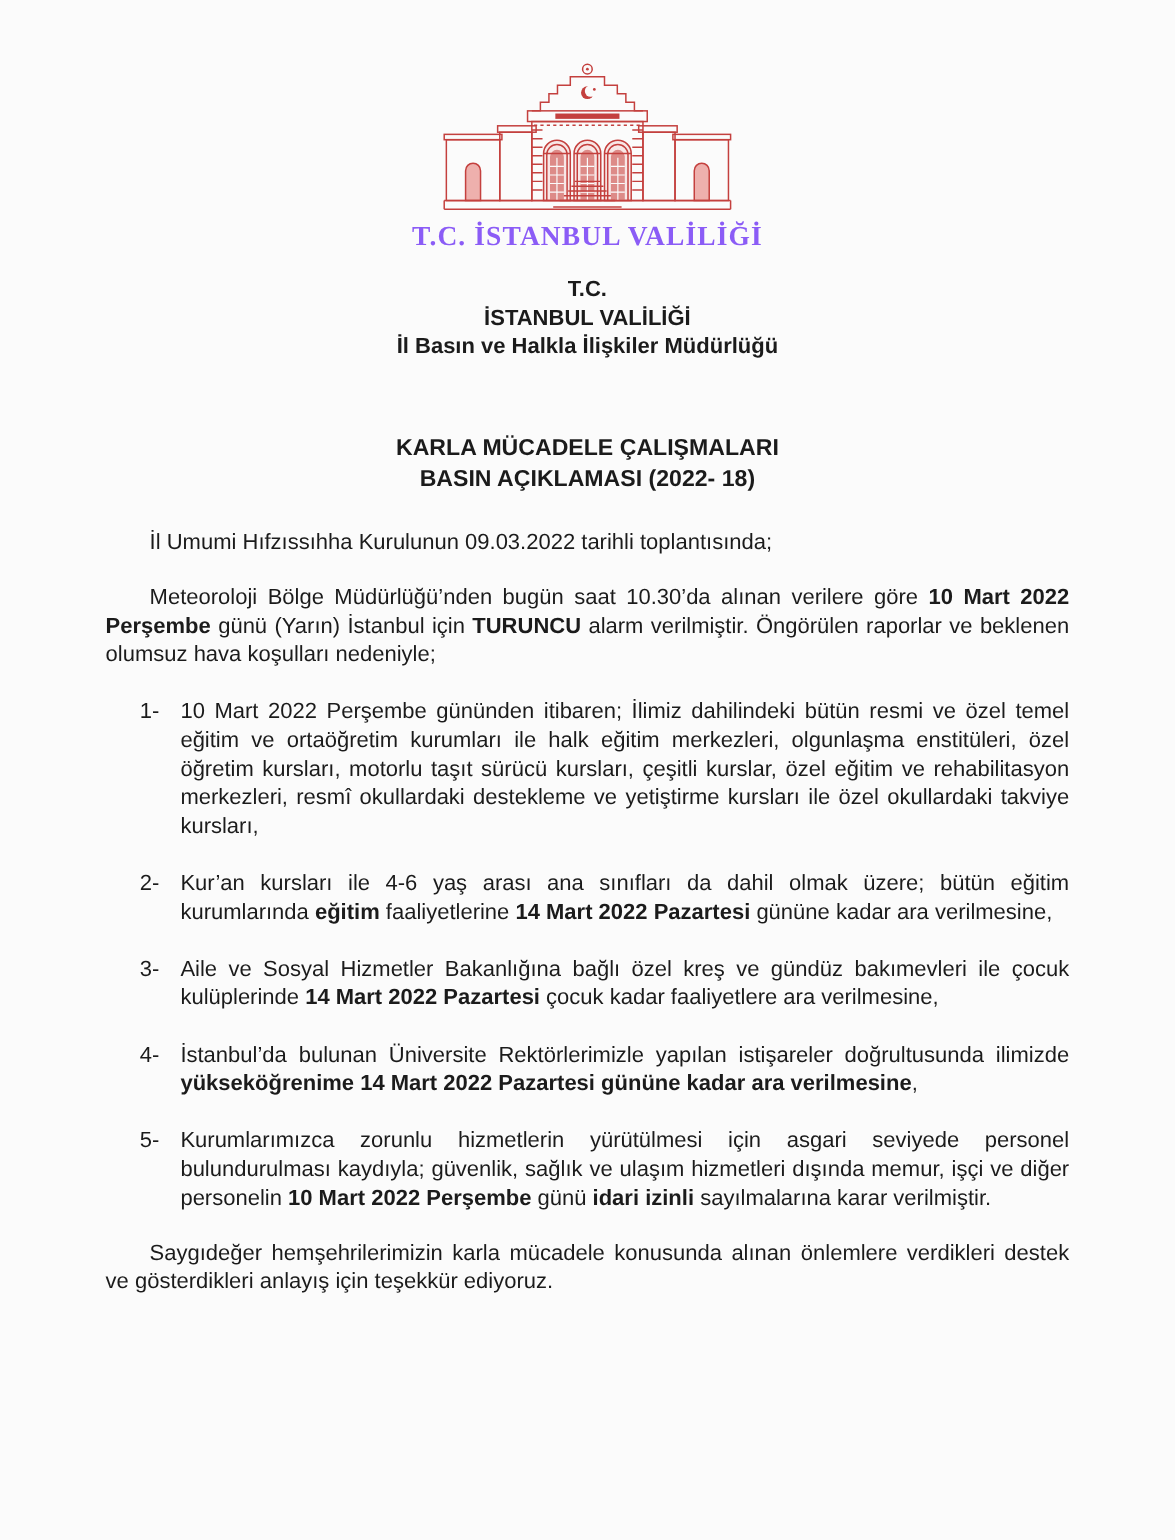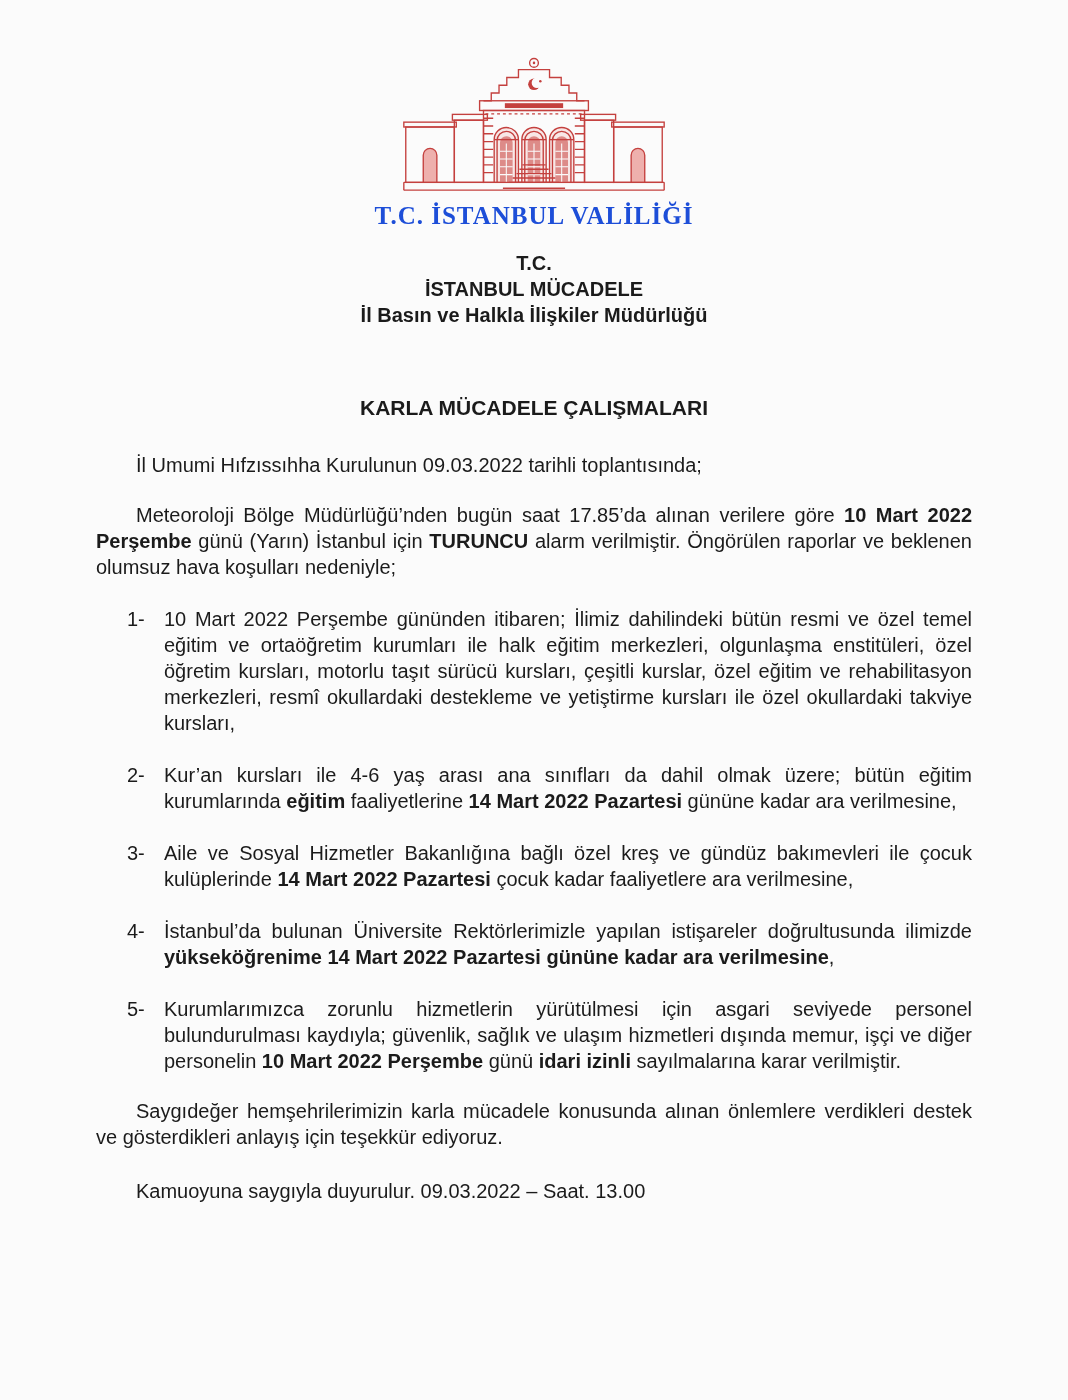--- a/index.html
+++ b/index.html
@@ -12,21 +12,21 @@
   }
   .doc{padding:0 96px;}
   .logo-section{padding-top:54px;text-align:center;}
   .logo-section svg{display:block;margin:0 auto;}
   .logo-caption{
     margin-top:2px;
     font-family:"Liberation Serif", serif;
     font-weight:700;
     font-size:25px;
     letter-spacing:1px;
-    color:#1d4ed8;
+    color:#8b5cf6;
   }
   .letterhead{margin-top:20px;text-align:center;font-weight:700;font-size:20px;line-height:26px;}
   .title{margin-top:66px;text-align:center;font-weight:700;font-size:21px;line-height:28px;}
   .para{margin:0;font-size:20px;line-height:26px;text-align:justify;}
   .indent{text-indent:40px;}
   .intro{margin-top:30px;}
   .alert{margin-top:24px;}
   .list{margin-top:0;padding-left:31px;}
   .item{display:flex;margin-top:26px;}
   .item .num{flex:none;width:37px;font-size:20px;line-height:26px;}
@@ -89,31 +89,32 @@
         <line x1="6" y1="140" x2="274" y2="140"></line>
         <line x1="6" y1="132" x2="6" y2="140"></line>
         <line x1="274" y1="132" x2="274" y2="140"></line>
       </g>
     </svg>
     <div class="logo-caption">T.C. İSTANBUL VALİLİĞİ</div>
   </div>
 
   <div class="letterhead">
     <div>T.C.</div>
-    <div>İSTANBUL MÜCADELE</div>
+    <div>İSTANBUL VALİLİĞİ</div>
     <div>İl Basın ve Halkla İlişkiler Müdürlüğü</div>
   </div>
 
   <div class="title">
     <div>KARLA MÜCADELE ÇALIŞMALARI</div>
+    <div>BASIN AÇIKLAMASI (2022- 18)</div>
   </div>
 
   <p class="para indent intro">İl Umumi Hıfzıssıhha Kurulunun 09.03.2022 tarihli toplantısında;</p>
 
-  <p class="para indent alert"><span>Meteoroloji Bölge Müdürlüğü’nden bugün saat 17.85’da alınan verilere göre </span><span class="b">10 Mart 2022 Perşembe</span><span> günü (Yarın) İstanbul için </span><span class="b">TURUNCU</span><span> alarm verilmiştir. Öngörülen raporlar ve beklenen olumsuz hava koşulları nedeniyle;</span></p>
+  <p class="para indent alert"><span>Meteoroloji Bölge Müdürlüğü’nden bugün saat 10.30’da alınan verilere göre </span><span class="b">10 Mart 2022 Perşembe</span><span> günü (Yarın) İstanbul için </span><span class="b">TURUNCU</span><span> alarm verilmiştir. Öngörülen raporlar ve beklenen olumsuz hava koşulları nedeniyle;</span></p>
 
   <div class="list">
     <div class="item">
       <span class="num">1-</span>
       <div class="body"><span>10 Mart 2022 Perşembe gününden itibaren; İlimiz dahilindeki bütün resmi ve özel temel eğitim ve ortaöğretim kurumları ile halk eğitim merkezleri, olgunlaşma enstitüleri, özel öğretim kursları, motorlu taşıt sürücü kursları, çeşitli kurslar, özel eğitim ve rehabilitasyon merkezleri, resmî okullardaki destekleme ve yetiştirme kursları ile özel okullardaki takviye kursları,</span></div>
     </div>
     <div class="item">
       <span class="num">2-</span>
       <div class="body"><span>Kur’an kursları ile 4-6 yaş arası ana sınıfları da dahil olmak üzere; bütün eğitim kurumlarında </span><span class="b">eğitim</span><span> faaliyetlerine </span><span class="b">14 Mart 2022 Pazartesi</span><span> gününe kadar ara verilmesine,</span></div>
     </div>
@@ -126,15 +127,14 @@
       <div class="body"><span>İstanbul’da bulunan Üniversite Rektörlerimizle yapılan istişareler doğrultusunda ilimizde </span><span class="b">yükseköğrenime 14 Mart 2022 Pazartesi gününe kadar ara verilmesine</span><span>,</span></div>
     </div>
     <div class="item">
       <span class="num">5-</span>
       <div class="body"><span>Kurumlarımızca zorunlu hizmetlerin yürütülmesi için asgari seviyede personel bulundurulması kaydıyla; güvenlik, sağlık ve ulaşım hizmetleri dışında memur, işçi ve diğer personelin </span><span class="b">10 Mart 2022 Perşembe</span><span> günü </span><span class="b">idari izinli</span><span> sayılmalarına karar verilmiştir.</span></div>
     </div>
   </div>
 
   <p class="para indent closing">Saygıdeğer hemşehrilerimizin karla mücadele konusunda alınan önlemlere verdikleri destek ve gösterdikleri anlayış için teşekkür ediyoruz.</p>
 
-  <p class="para indent signoff">Kamuoyuna saygıyla duyurulur. 09.03.2022 – Saat. 13.00</p>
 
 </div>
 
 </body></html>

